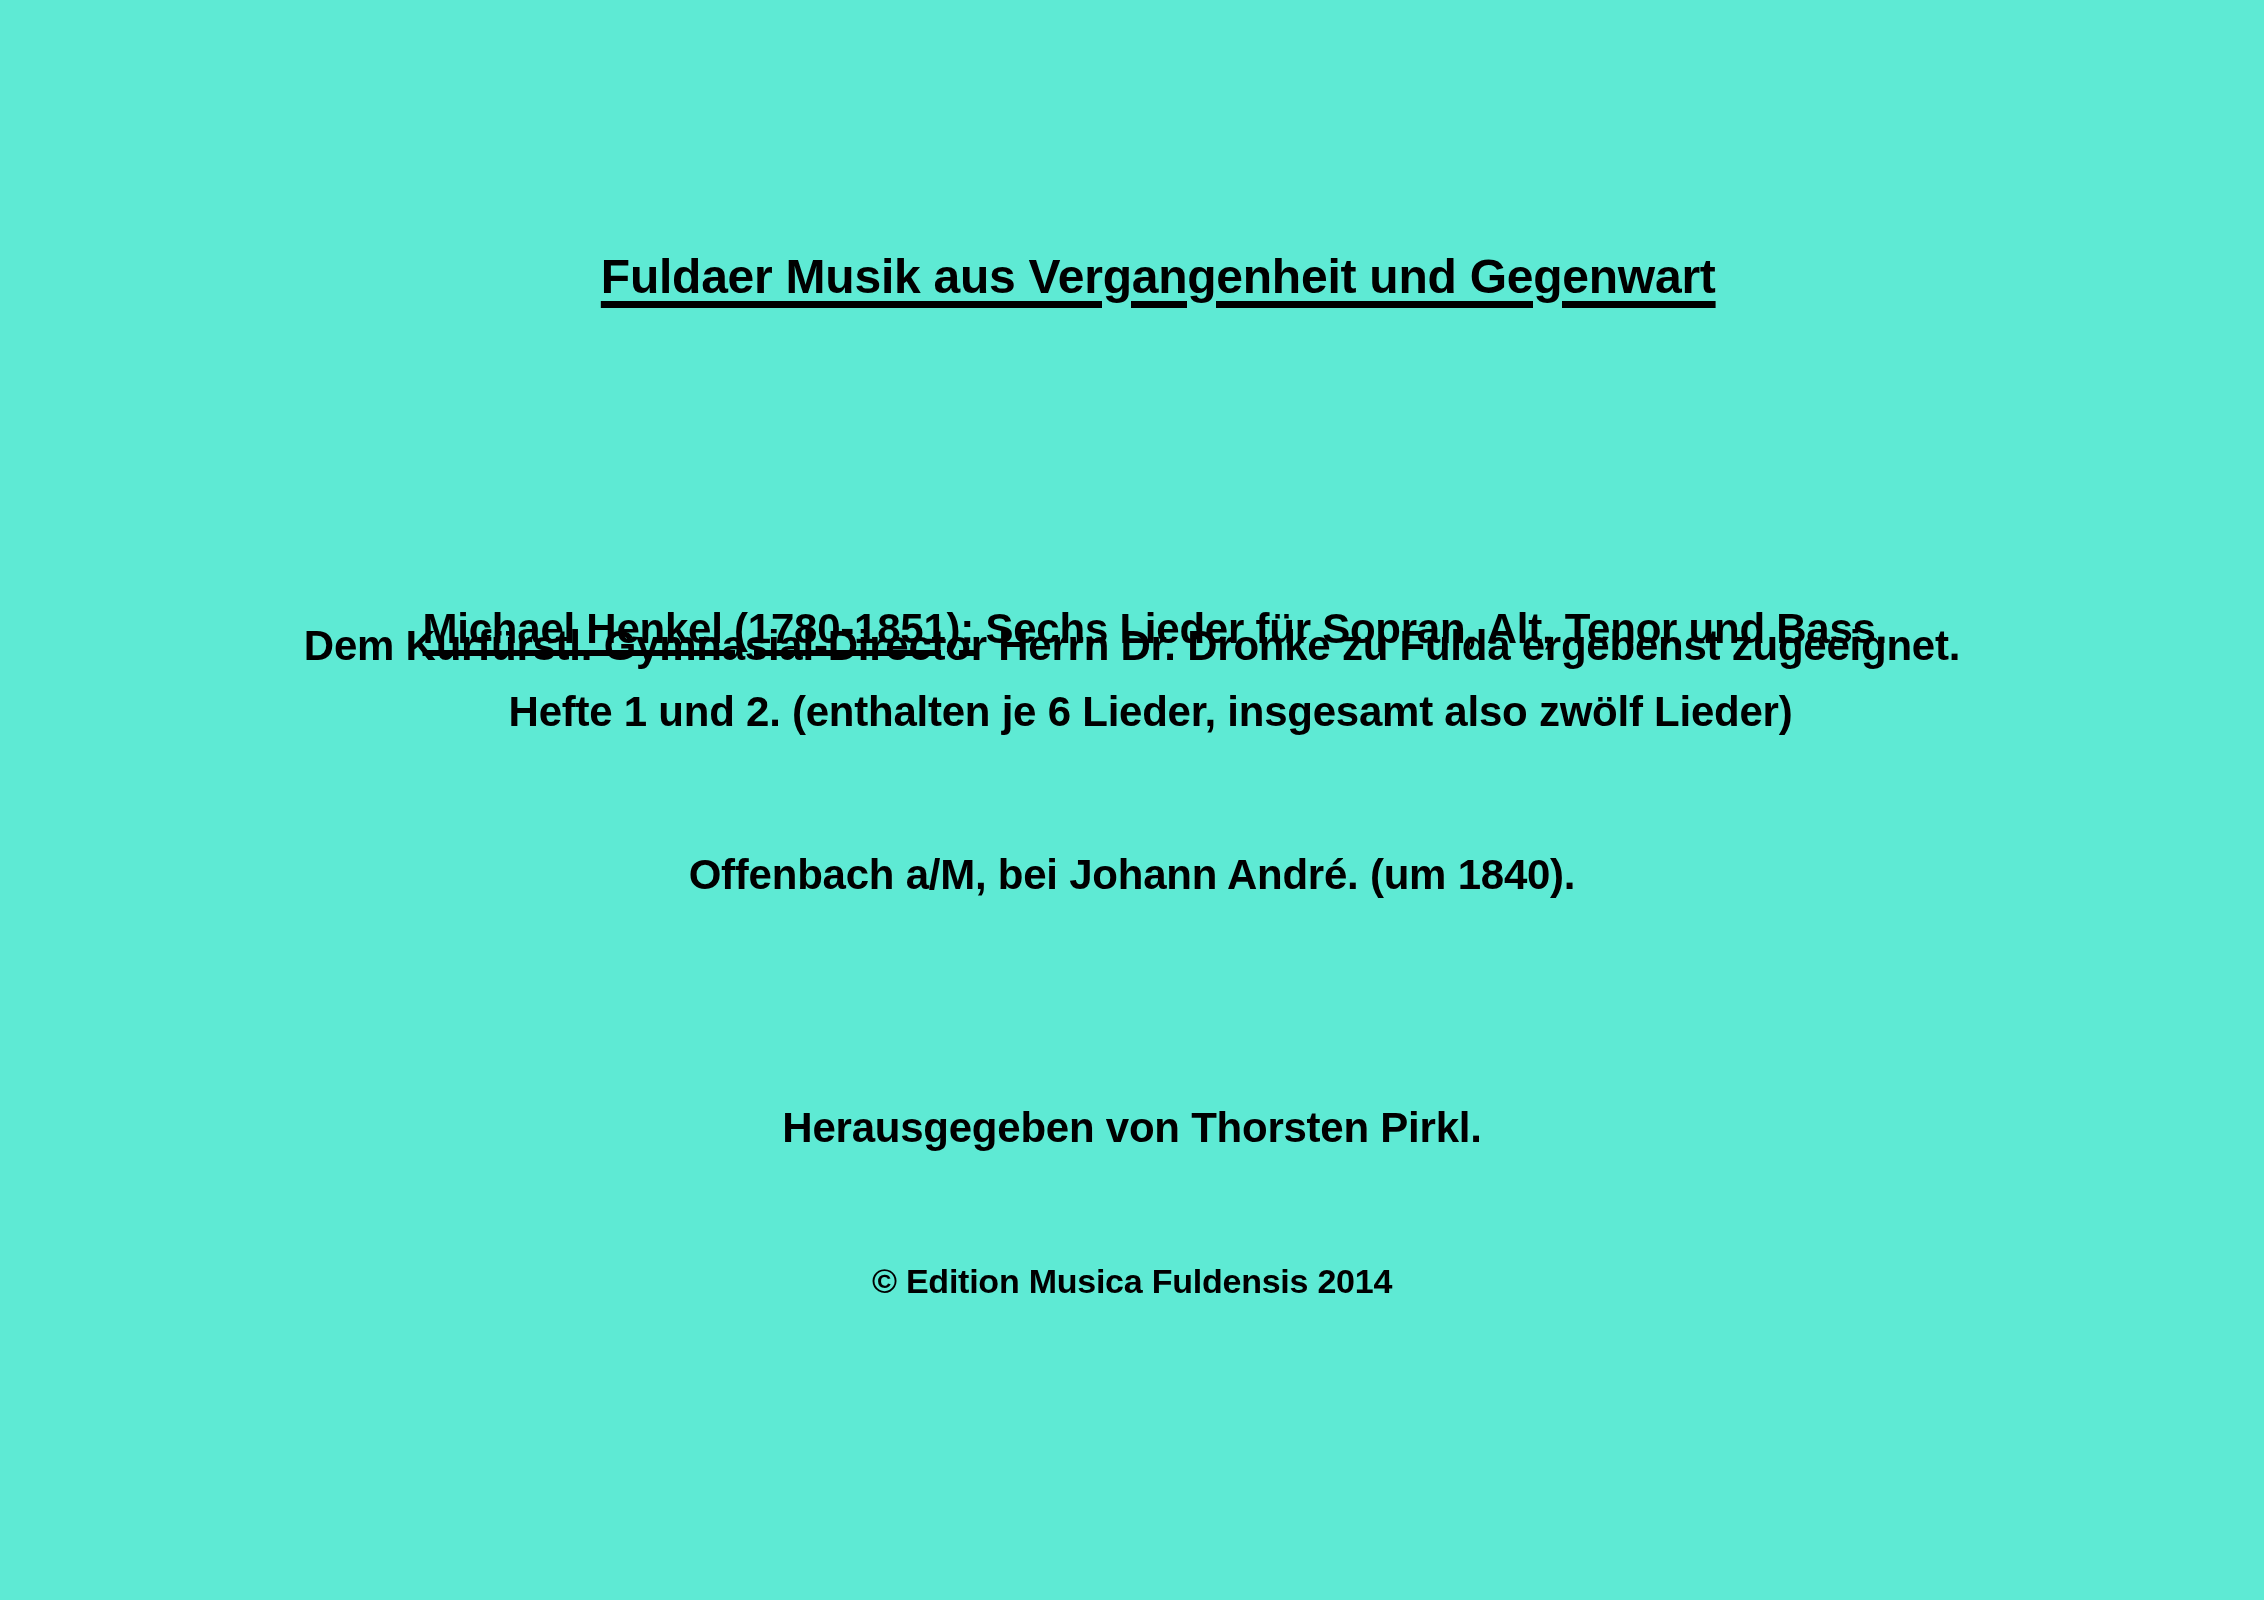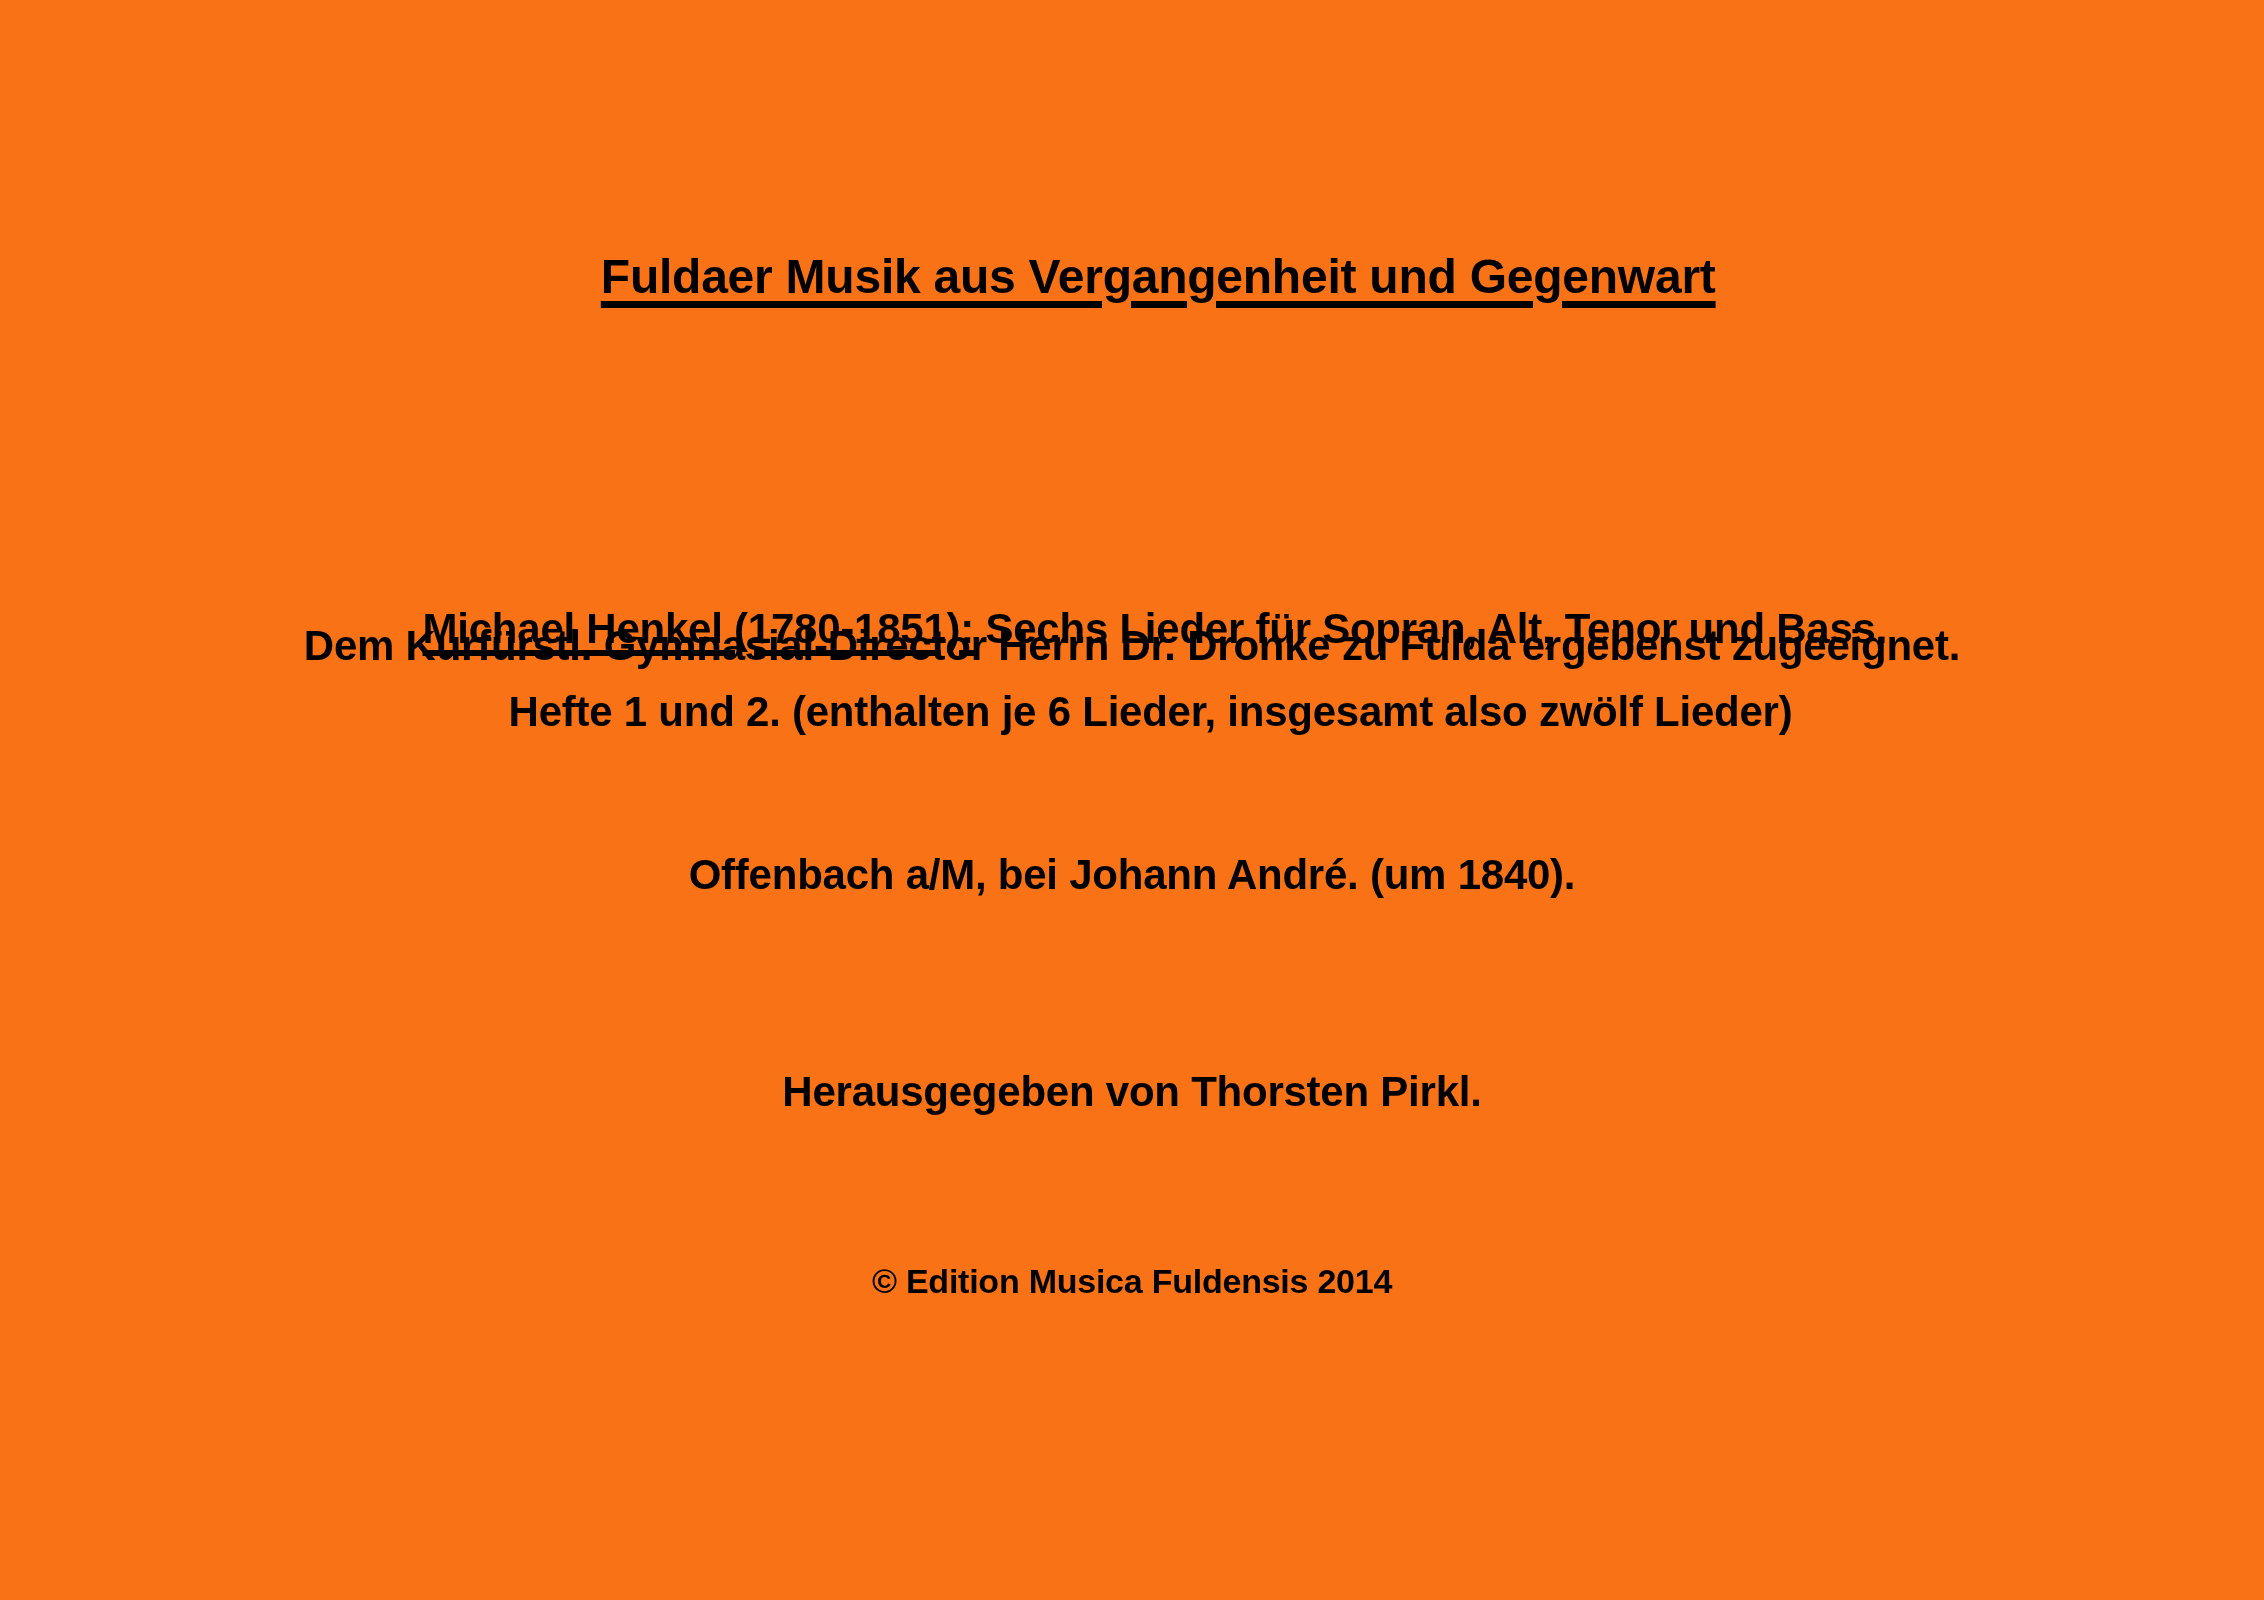--- a/index.html
+++ b/index.html
@@ -4,21 +4,21 @@
 <style>
   html, body {
     margin: 0;
     padding: 0;
     background: #ffffff;
   }
   .page {
     position: relative;
     width: 2264px;
     height: 1600px;
-    background: #f97316;
+    background: #5eead4;
     overflow: hidden;
     font-family: "Liberation Sans", sans-serif;
     font-weight: bold;
     color: #000000;
     letter-spacing: -0.015em;
   }
   .line {
     position: absolute;
     left: 0;
     right: 0;
@@ -39,21 +39,21 @@
   .heft .u,
   .composer .u {
     text-decoration: underline;
     text-decoration-thickness: 6px;
     text-underline-offset: 7px;
   }
   .composer { top: 557px;  font-size: 42px; }
   .dedic    { top: 622px;  font-size: 42px; }
   .hefte12  { top: 688px;  font-size: 42px; padding-left: 37px; }
   .publish  { top: 851px;  font-size: 42px; }
-  .editor   { top: 1068px; font-size: 42px; }
+  .editor   { top: 1104px; font-size: 42px; }
   .copy     { top: 1246px; font-size: 34px; margin-top: 16px; }
 </style>
 </head>
 <body>
 
 <div class="page">
 
   <div class="line title">
     <span class="u">Fuldaer Musik aus Vergangenheit und Gegenwart</span>
   </div>

